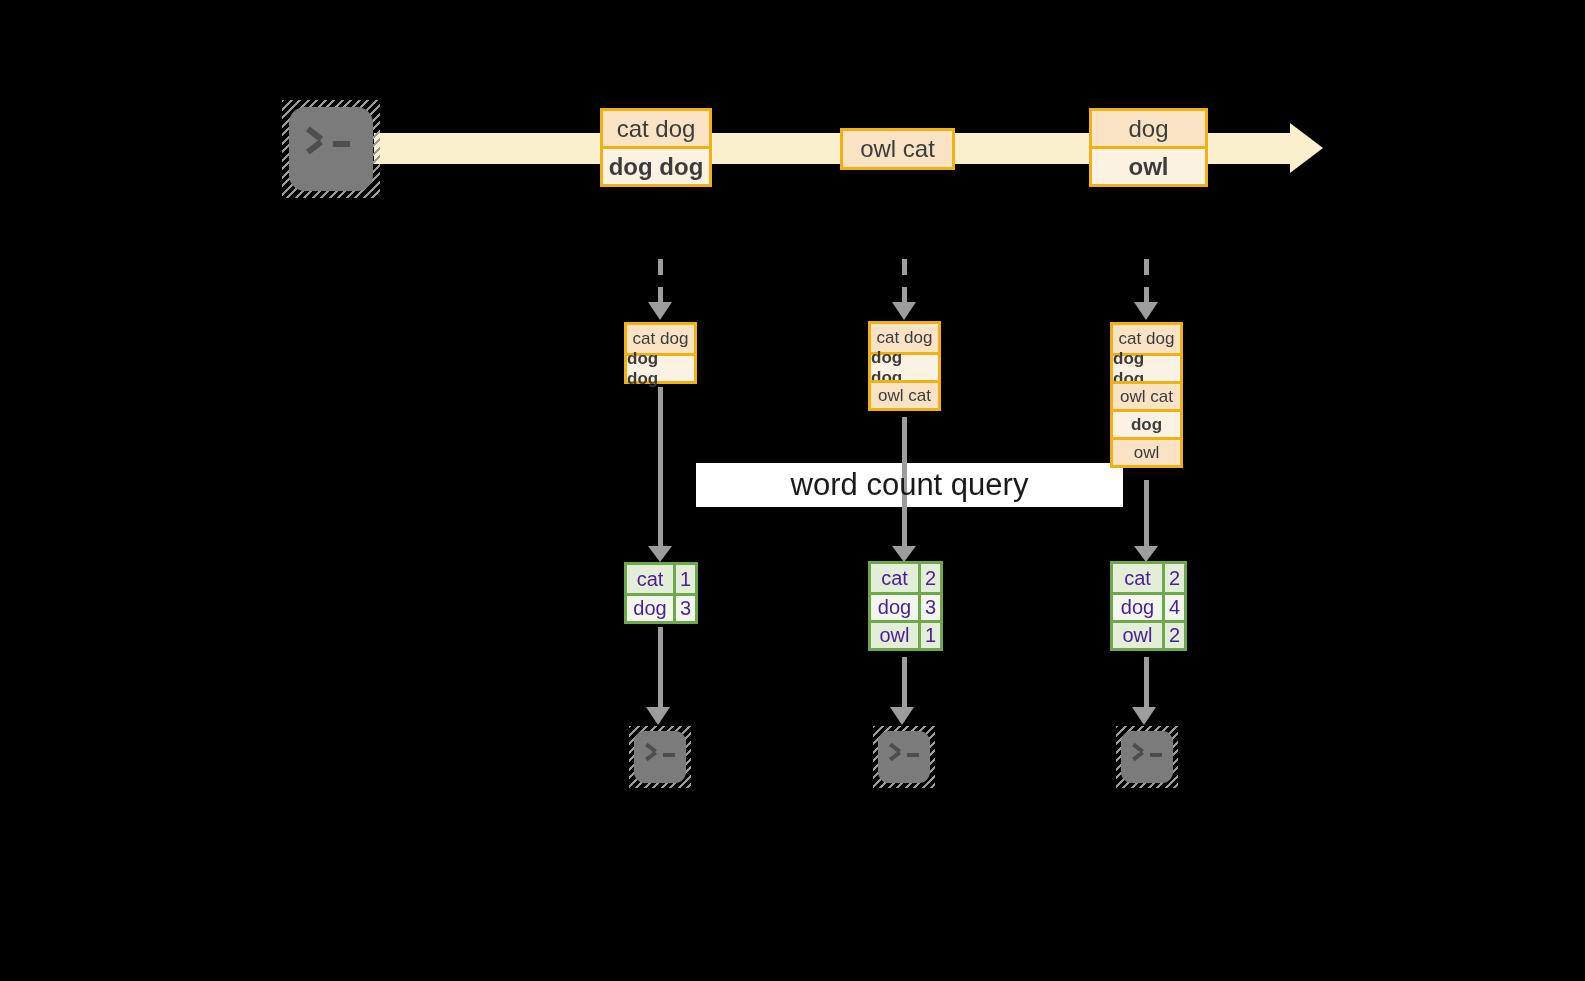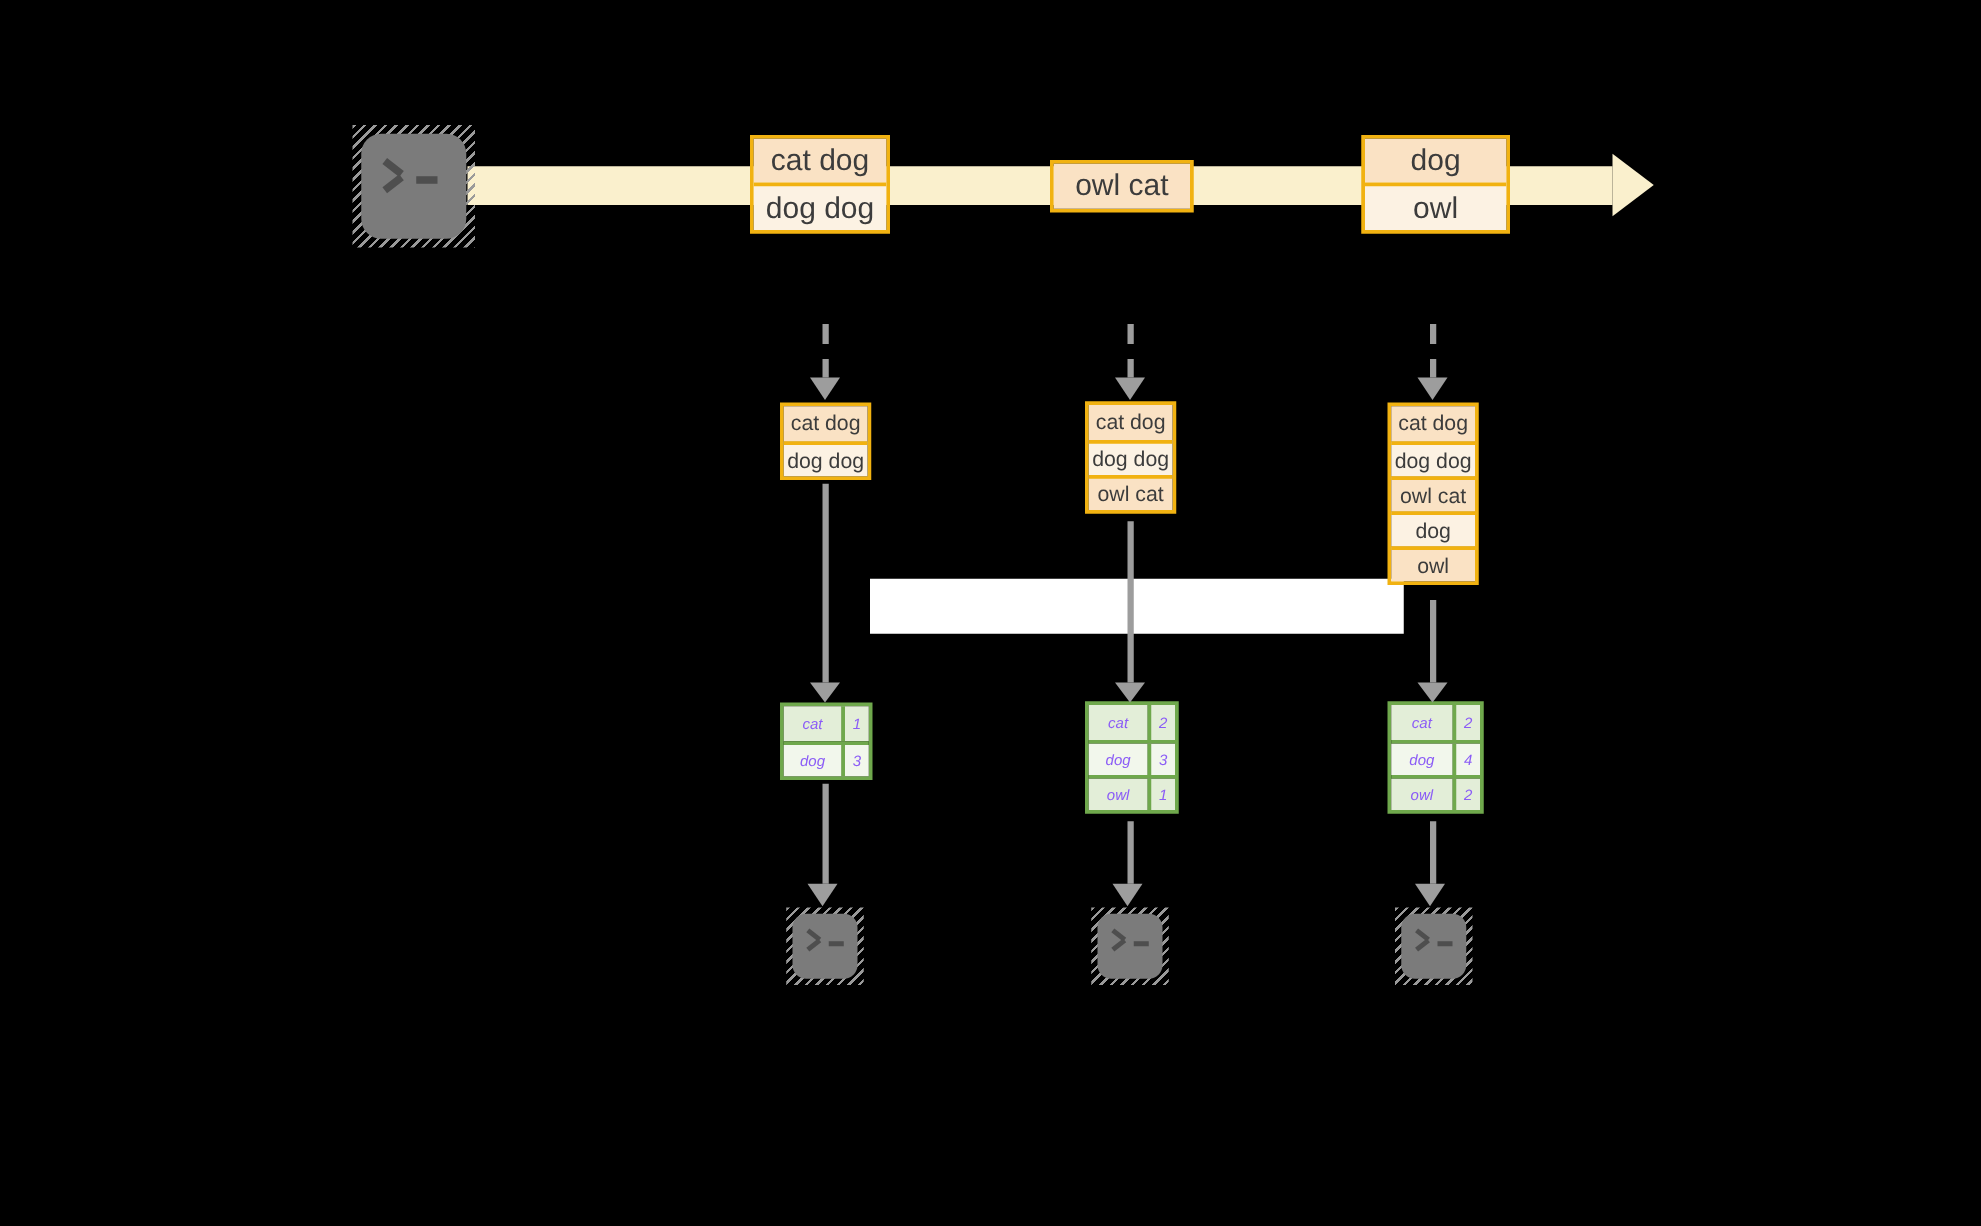--- a/index.html
+++ b/index.html
@@ -111,21 +111,21 @@
     height: 28px;
     display: flex;
     align-items: center;
     justify-content: center;
     font-size: 17px;
     color: var(--text);
   }
   .stack .row + .row { border-top: 3px solid var(--borderOrange); }
 
   .peach { background: var(--peach); }
-  .cream { background: var(--cream); }
+  .cream { background: var(--cream); font-weight: bold; }
 
   
   .vdash {
     position: absolute;
     width: 5px;
     background: repeating-linear-gradient(180deg, var(--arrowGray) 0 16px, transparent 16px 28px);
     z-index: 5;
   }
   .vline {
     position: absolute;
@@ -172,23 +172,22 @@
   }
   .gtable .grow {
     height: 28px;
     display: flex;
   }
   .gtable .grow + .grow { border-top: 3px solid var(--greenBorder); }
   .gcell {
     display: flex;
     align-items: center;
     justify-content: center;
-    font-size: 12px;
-    color: #8b5cf6;
-    font-style: italic;
+    font-size: 20px;
+    color: #4c1d95;
   }
   .gcell.word { flex: 1; }
   .gcell.count { width: 22px; border-left: 3px solid var(--greenBorder); }
   .ga { background: var(--greenA); }
   .gb { background: var(--greenB); }
 </style>
 </head>
 <body>
 
 <div class="canvas">
@@ -243,20 +242,21 @@
 
   <div class="wcq-box"></div>
 
   <div class="vline" style="left:658px; top:387px; height:159px;"></div>
   <div class="vhead" style="left:648px; top:546px; border-top-width:16px;"></div>
   <div class="vline" style="left:902px; top:417px; height:129px;"></div>
   <div class="vhead" style="left:892px; top:546px; border-top-width:16px;"></div>
   <div class="vline" style="left:1144px; top:480px; height:66px;"></div>
   <div class="vhead" style="left:1134px; top:546px; border-top-width:16px;"></div>
 
+  <div class="wcq-text">word count query</div>
 
   <div class="gtable" style="left:624px; top:562px; width:74px;">
     <div class="grow">
       <div class="gcell word ga">cat</div>
       <div class="gcell count ga">1</div>
     </div>
     <div class="grow">
       <div class="gcell word gb">dog</div>
       <div class="gcell count gb">3</div>
     </div>

